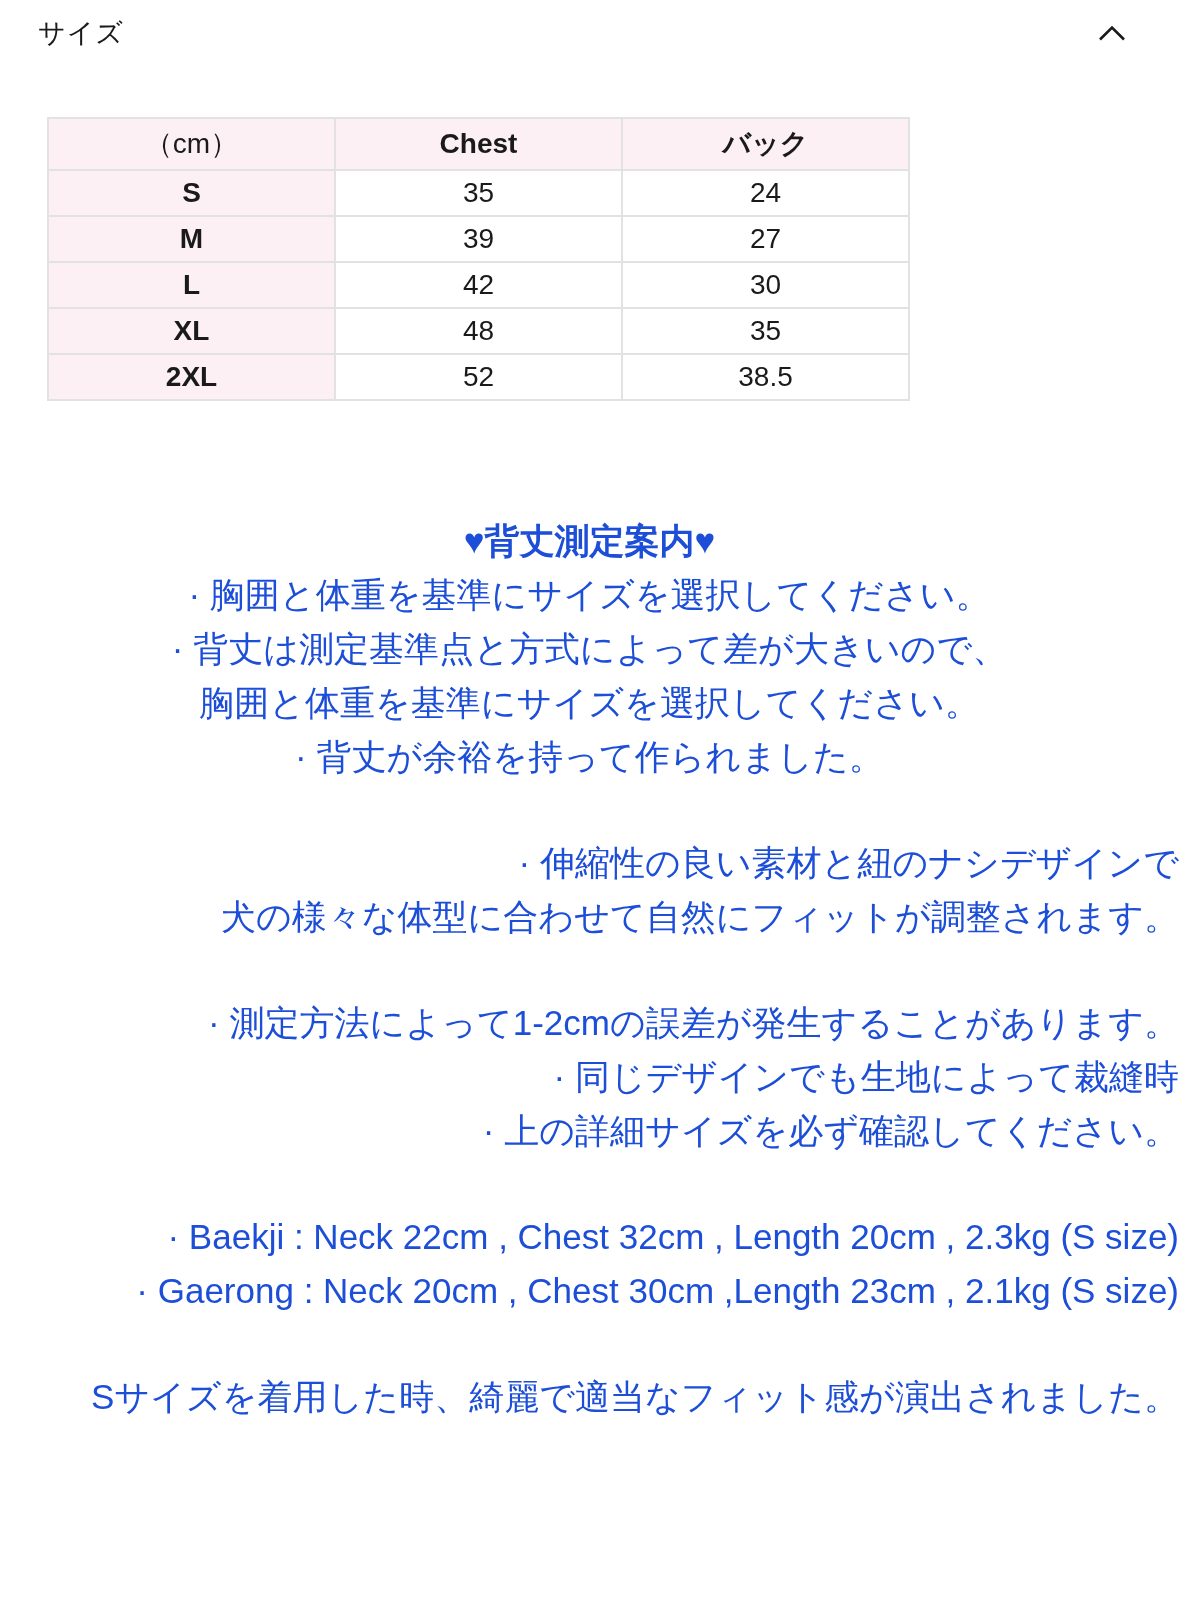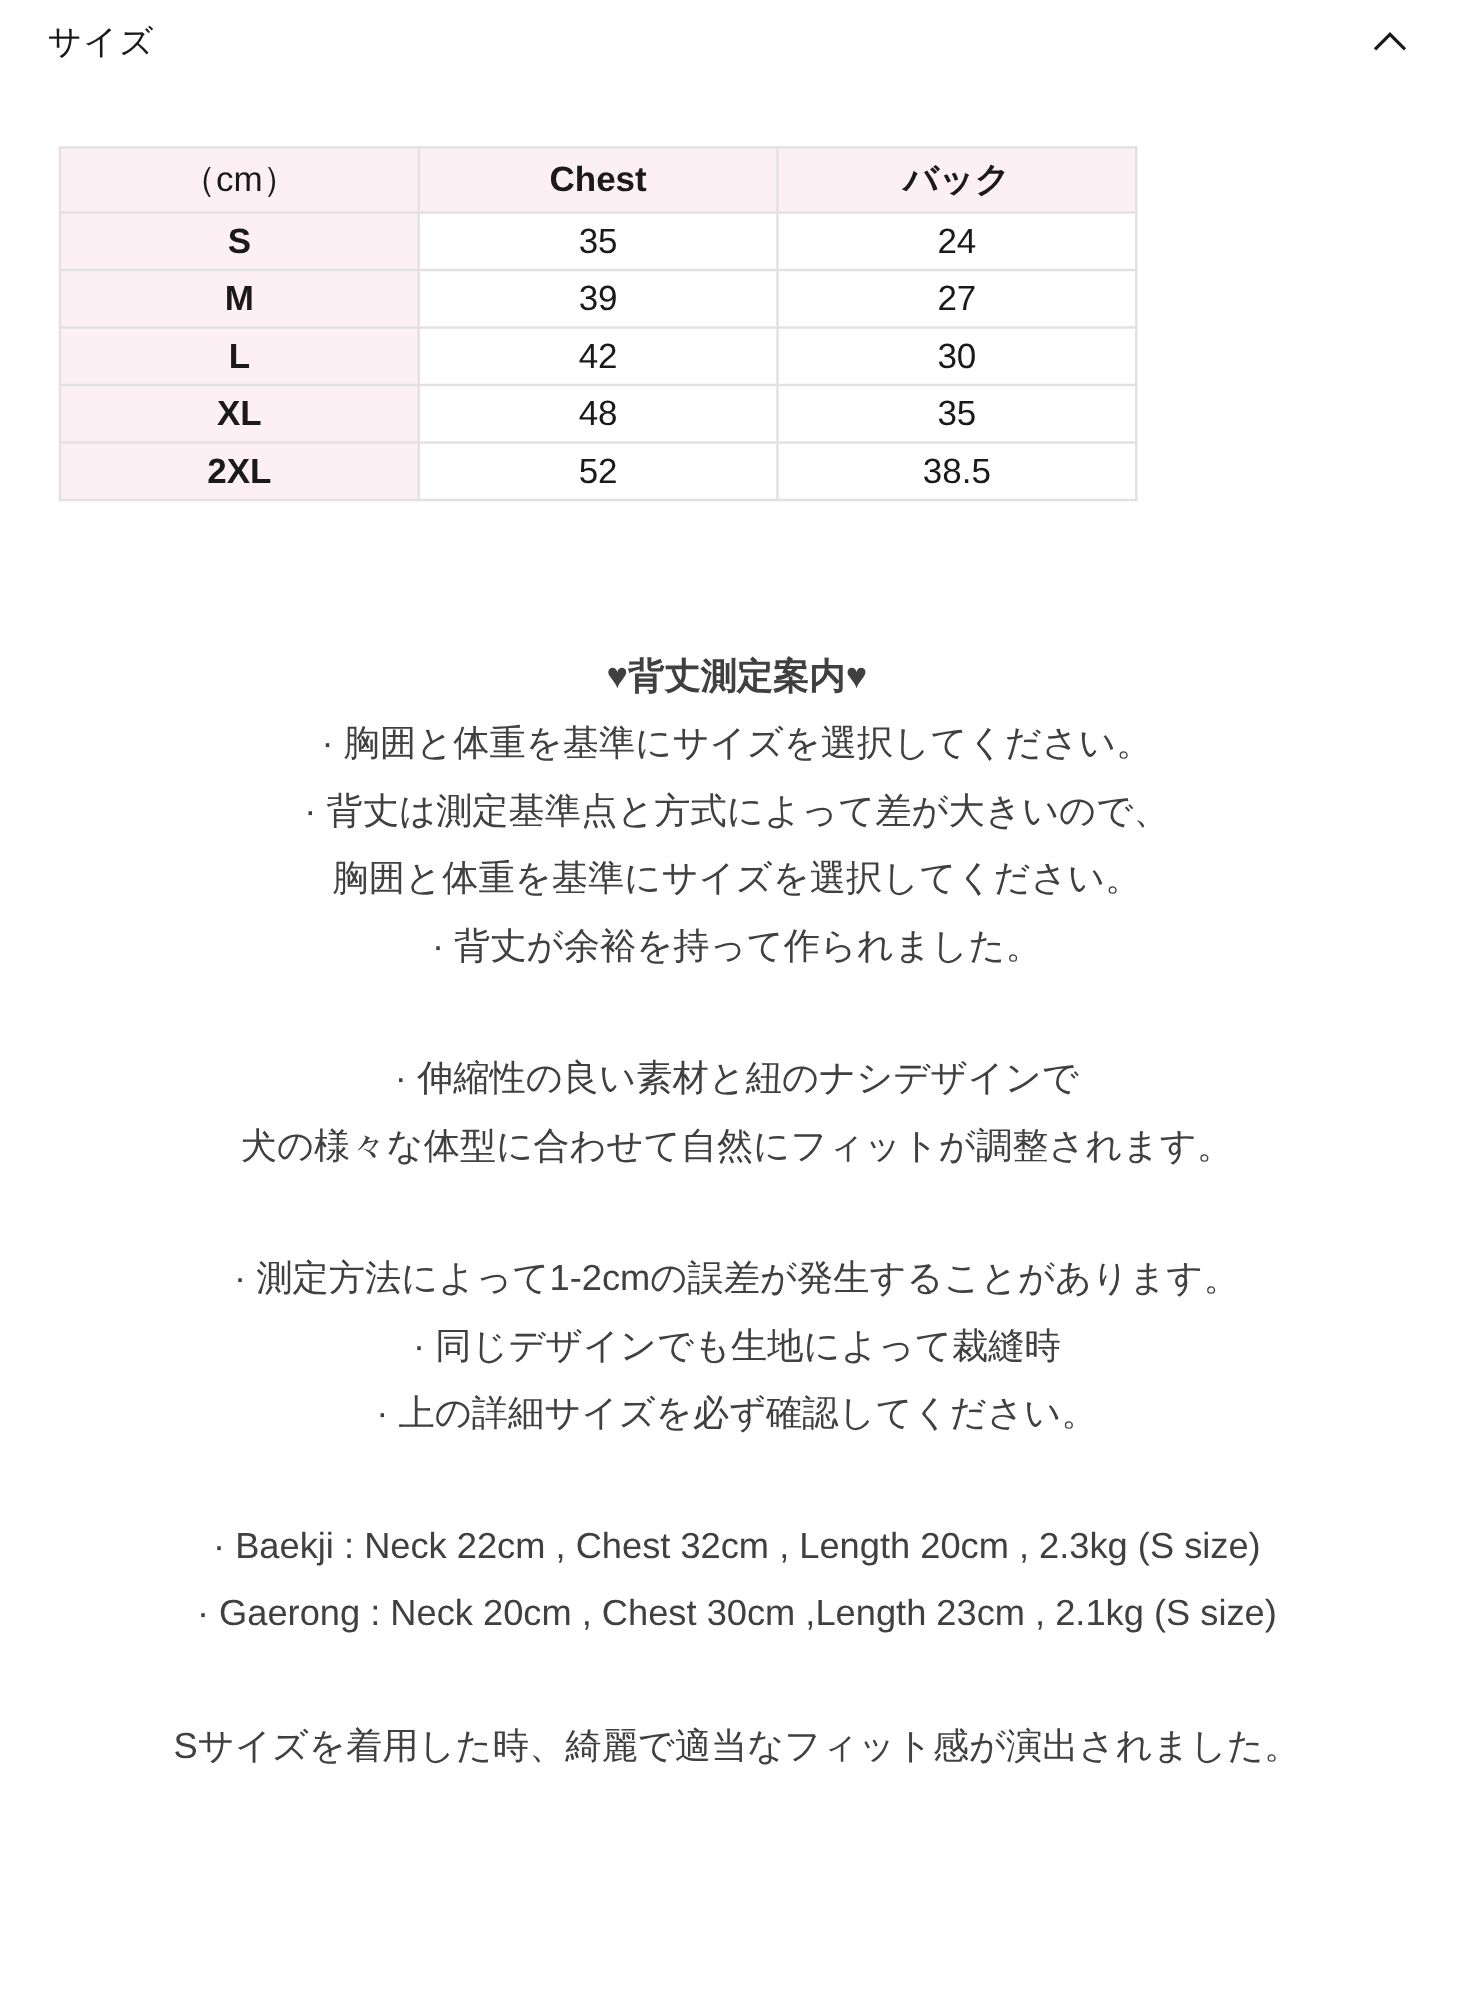--- a/index.html
+++ b/index.html
@@ -61,26 +61,26 @@
   .size-table tbody td {
     background: #ffffff;
     font-weight: 400;
     height: 44px;
     text-align: center;
   }
   
   .notes {
     margin-top: 113px;
     text-align: center;
-    font-size: 29px;
+    font-size: 35px;
     line-height: 54px;
-    color: #404040;
+    color: #1d4ed8;
   }
   .note-block { margin: 0; }
-  .note-block + .note-block { margin-top: 52px; }
+  .note-block + .note-block { margin-top: 52px; text-align: right; }
   .note-heading { font-weight: 700; }
   .note-line { font-weight: 400; white-space: nowrap; }
 </style>
 </head>
 <body>
 
 <div class="page">
 
   <div class="accordion-header">
     <div class="accordion-title">サイズ</div>

